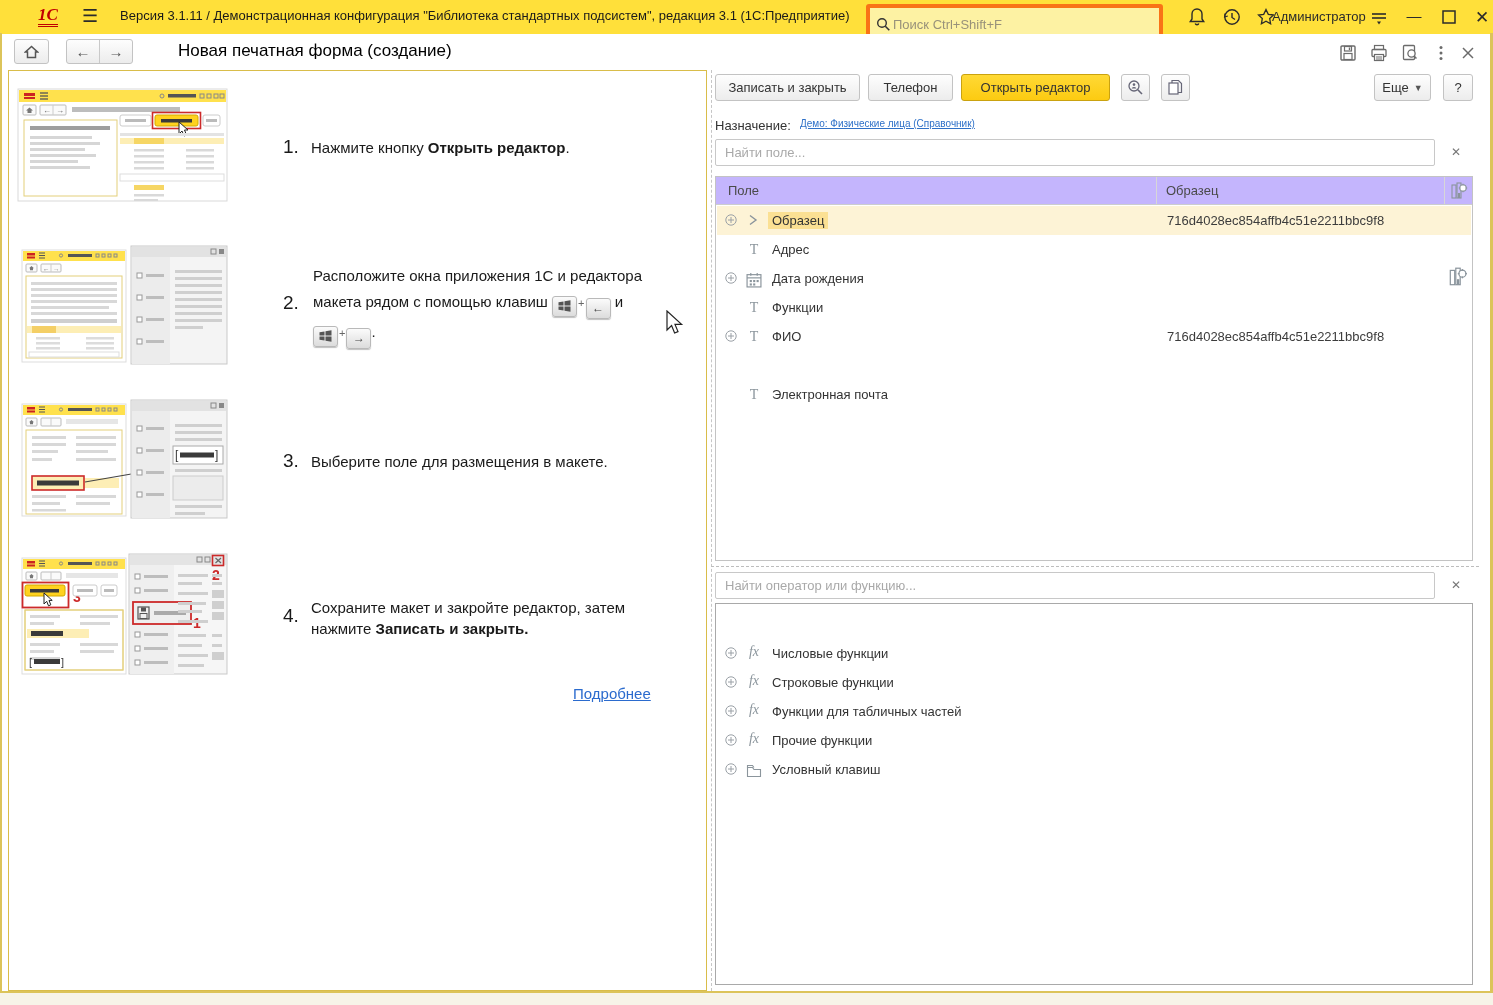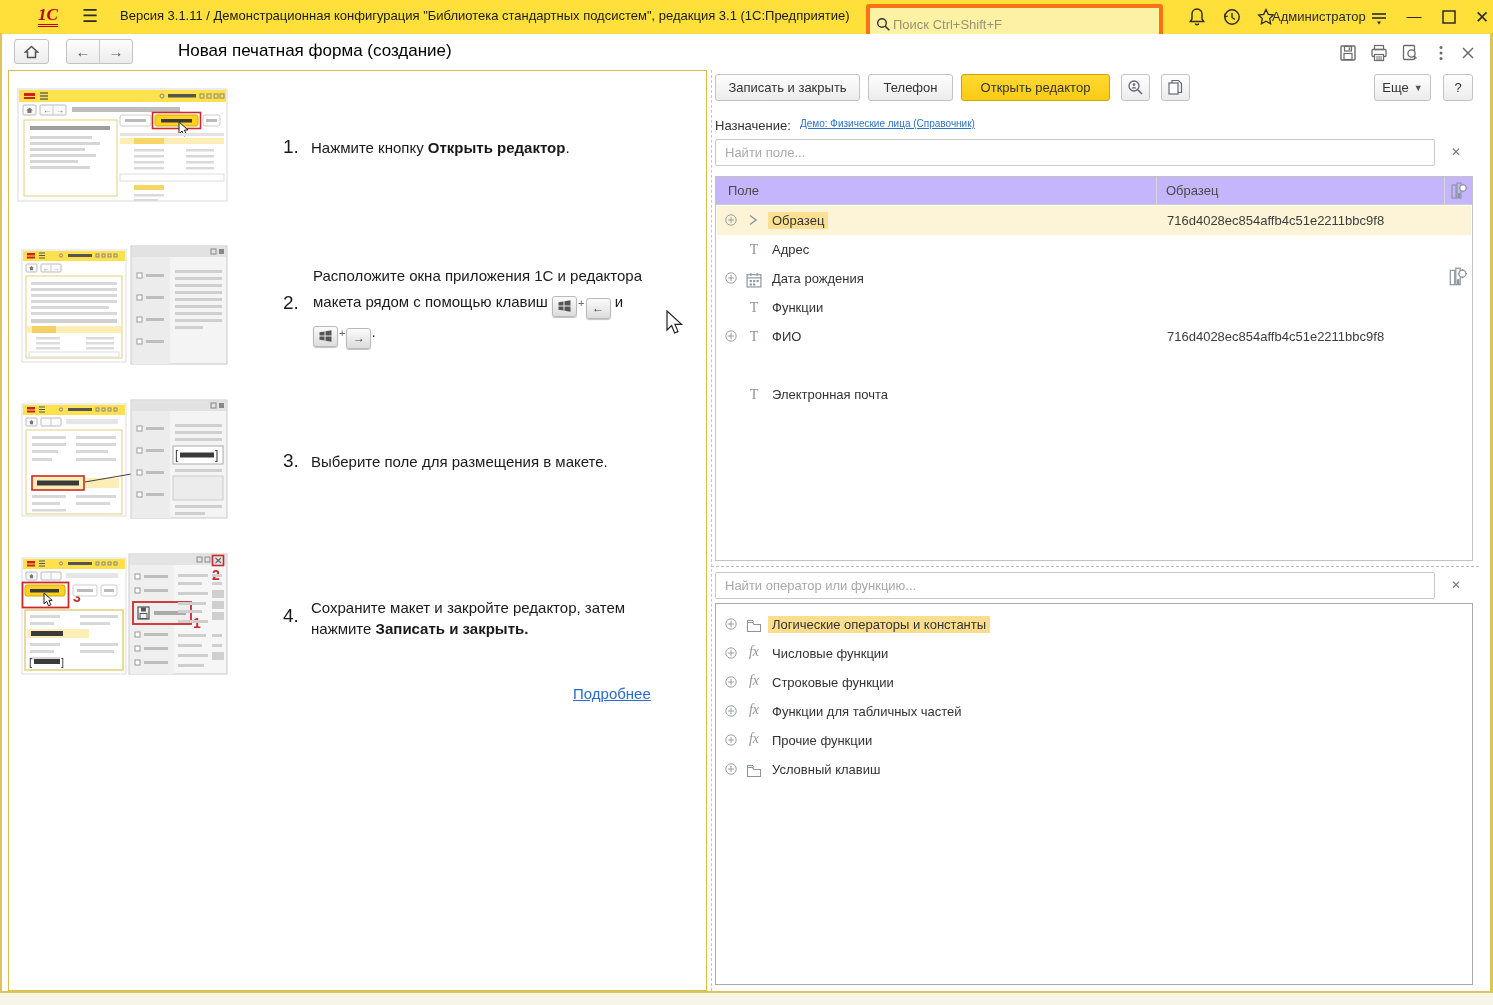--- a/index.html
+++ b/index.html
@@ -660,32 +660,20 @@
   </svg>
 
 <div class="h-splitter"></div>
 
 <div class="search-box" style="top:572px">
   <input placeholder="Найти оператор или функцию..." style="">
 </div>
 <span class="clear-x" style="top:578px">✕</span>
 
 <div class="func-tree">
-  <div class="fitem sel" style="top:6px">
-    <svg class="expander" viewBox="0 0 12 12">
-        <circle cx="6" cy="6" r="5.2" fill="none" stroke="#9aa0a6"></circle>
-        <line x1="3" y1="6" x2="9" y2="6" stroke="#9aa0a6"></line>
-        <line x1="6" y1="3" x2="6" y2="9" stroke="#9aa0a6"></line>
-      </svg>
-    <svg class="ticon" style="top:7px" width="16" height="14" viewBox="0 0 16 14">
-        <path d="M1.5 3.5 h5 l1.5 2 h6.5 v7 h-13z" fill="none" stroke="#8b959c" stroke-width="1.1"></path>
-        <path d="M1.5 3.5 v-2 h5 l1.5 2" fill="none" stroke="#8b959c" stroke-width="1.1"></path>
-      </svg>
-    <span class="tlabel">Логические операторы и константы</span>
-  </div>
   <div class="fitem" style="top:35px">
     <svg class="expander" viewBox="0 0 12 12">
         <circle cx="6" cy="6" r="5.2" fill="none" stroke="#9aa0a6"></circle>
         <line x1="3" y1="6" x2="9" y2="6" stroke="#9aa0a6"></line>
         <line x1="6" y1="3" x2="6" y2="9" stroke="#9aa0a6"></line>
       </svg>
     <span class="ticon fx">fx</span>
     <span class="tlabel">Числовые функции</span>
   </div>
   <div class="fitem" style="top:64px">

